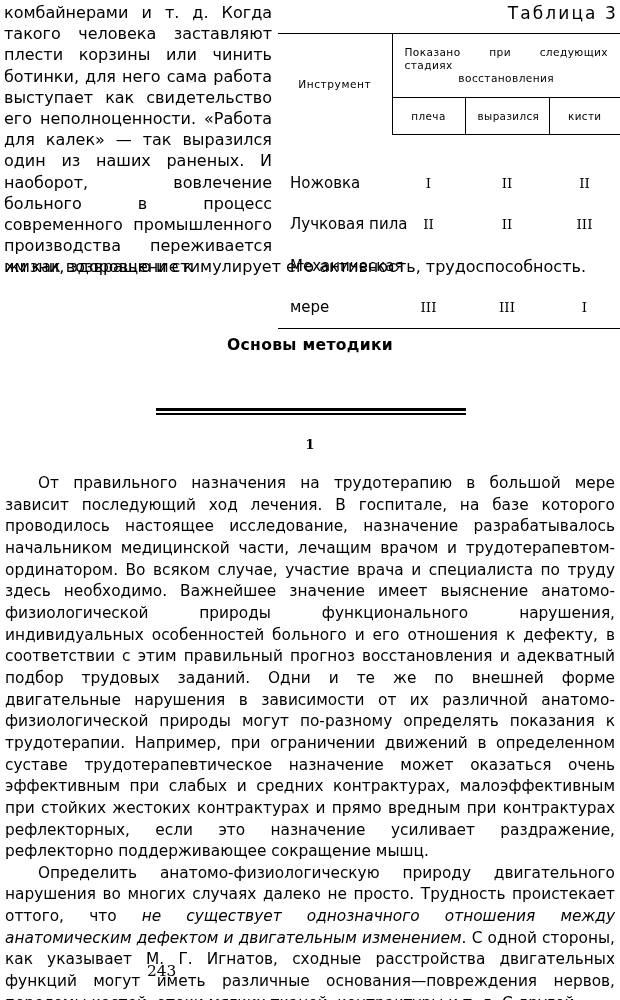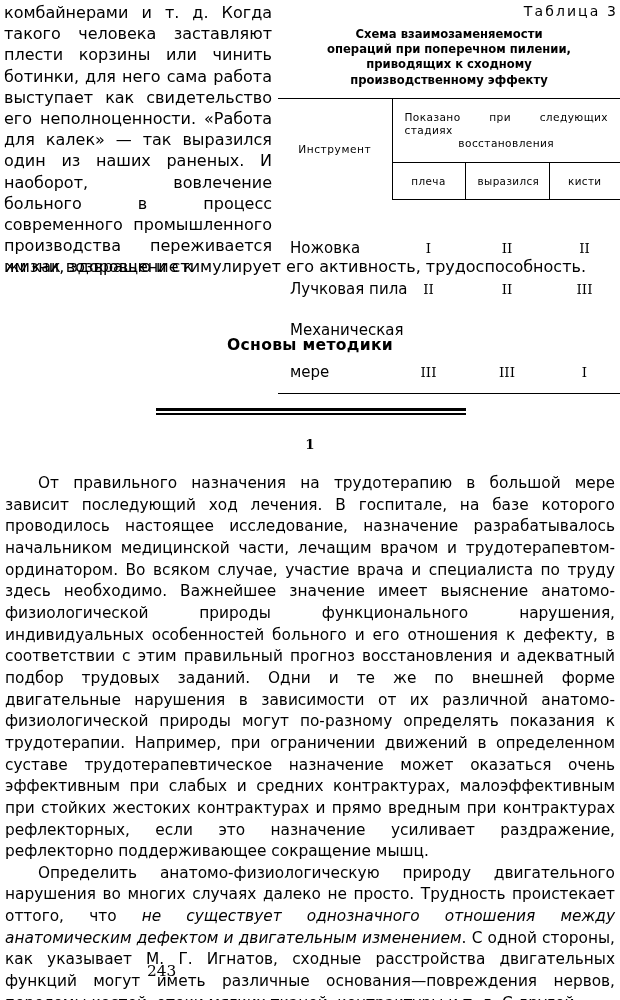--- a/index.html
+++ b/index.html
@@ -47,21 +47,21 @@
 
   .right-col {
     position: absolute;
     left: 278px;
     top: 0;
     width: 342px;
   }
 
   .table-label {
     text-align: right;
-    font-size: 14px;
+    font-size: 17px;
     letter-spacing: 2.1px;
     font-weight: 400;
     padding-right: 2px;
     padding-top: 3px;
     font-family: "DejaVu Sans", sans-serif;
   }
 
   .table-caption {
     margin-top: 8px;
     text-align: center;
@@ -229,26 +229,20 @@
   <div class="top-region">
 
     <div class="left-col">
       <p>комбайнерами и т. д. Когда такого человека заставляют плести корзины или чинить ботинки, для него сама работа выступает как свидетельство его неполноценности. «Работа для калек» — так выразился один из наших раненых. И наоборот, вовлечение больного в процесс современного промышленного производства переживается им как возвращение к</p>
     </div>
 
     <div class="right-col">
 
       <div class="table-label">Таблица 3</div>
 
-      <div class="table-caption">
-        <div>Схема взаимозаменяемости</div>
-        <div>операций при поперечном пилении,</div>
-        <div>приводящих к сходному</div>
-        <div>производственному эффекту</div>
-      </div>
 
       <div class="tbl-wrap">
         <table class="tbl">
           <colgroup>
             <col style="width:114px">
             <col style="width:73px">
             <col style="width:84px">
             <col style="width:71px">
           </colgroup>
           <tbody>

